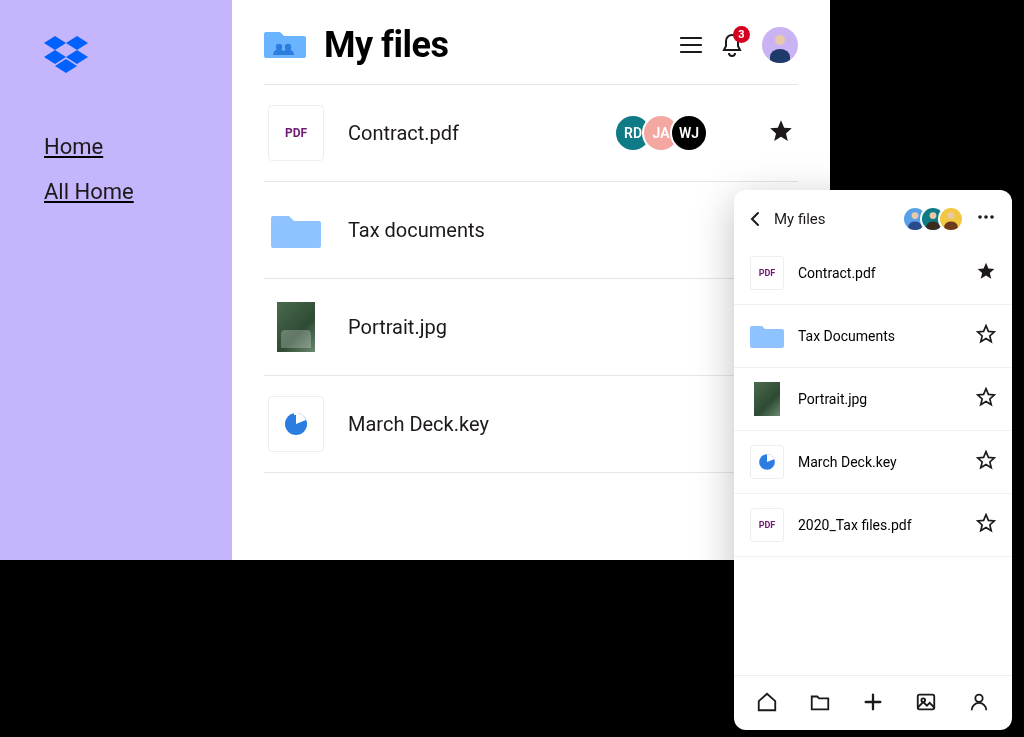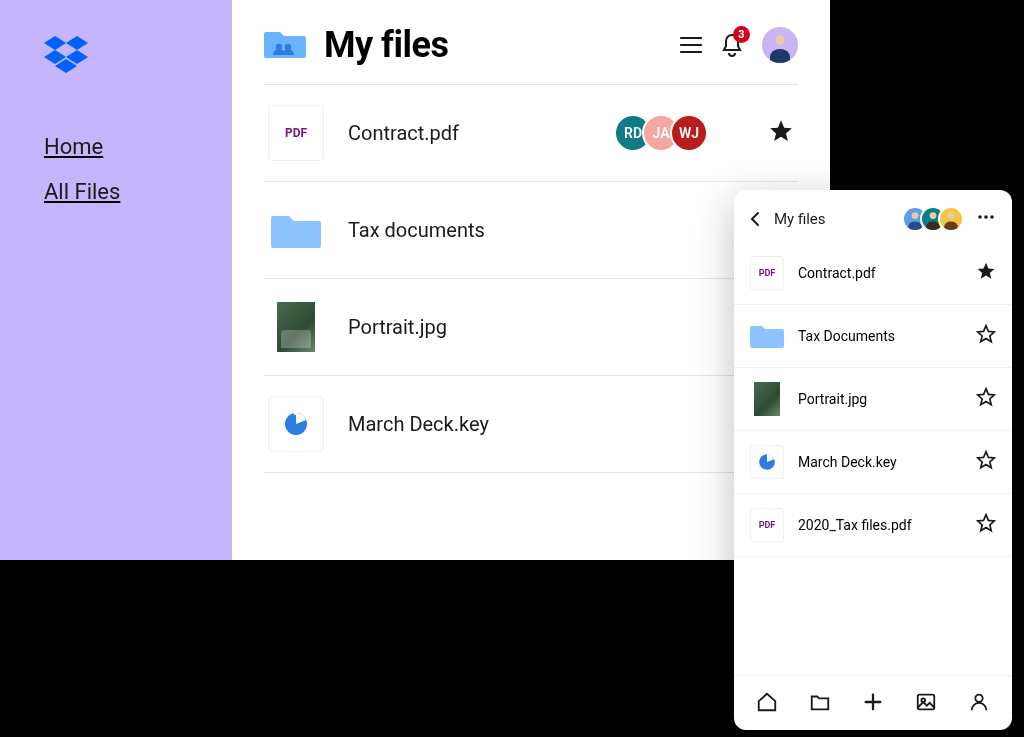--- a/index.html
+++ b/index.html
@@ -184,21 +184,21 @@
         <g fill="#0061ff">
           <polygon points="11,0 22,7 11,14 0,7"></polygon>
           <polygon points="33,0 44,7 33,14 22,7"></polygon>
           <polygon points="11,14 22,21 11,28 0,21"></polygon>
           <polygon points="33,14 44,21 33,28 22,21"></polygon>
           <polygon points="22,23 33,30 22,37 11,30"></polygon>
         </g>
       </svg>
     </div>
     <div class="nav-item">Home</div>
-    <div class="nav-item">All Files</div>
+    <div class="nav-item">All Home</div>
   </aside>
 
   <main class="main">
     <div class="header">
       <span class="header-folder-icon">
         <svg width="42" height="34" viewBox="0 0 42 34">
           <path d="M2 6 h14 l4 4 h20 a2 2 0 0 1 2 2 v18 a2 2 0 0 1 -2 2 H2 a2 2 0 0 1 -2 -2 V8 a2 2 0 0 1 2 -2 z" fill="#69b3ff"></path>
           <circle cx="15" cy="21" r="3.2" fill="#2b7de0"></circle>
           <circle cx="24" cy="21" r="3.2" fill="#2b7de0"></circle>
           <path d="M9 29 a6 6 0 0 1 12 0 z" fill="#2b7de0"></path>
@@ -233,21 +233,21 @@
     <div class="file-list">
 
       <div class="file-row">
         <div class="file-thumb pdf-thumb">
           <span class="pdf-text">PDF</span>
         </div>
         <span class="file-name">Contract.pdf</span>
         <div class="collab-stack">
           <span class="collab" style="background:#0e7b87">RD</span>
           <span class="collab" style="background:#f4a6a0">JA</span>
-          <span class="collab" style="background:#b91c1c">WJ</span>
+          <span class="collab" style="background:#000000">WJ</span>
         </div>
         <span class="star">
           <svg width="26" height="26" viewBox="0 0 24 24">
               <path fill="#1e1919" d="M12 2 l2.9 6.9 7.1.6-5.4 4.8 1.7 7-6.3-3.9-6.3 3.9 1.7-7L2 9.5l7.1-.6z"></path>
             </svg>
         </span>
       </div>
 
       <div class="file-row">
         <div class="file-thumb">

